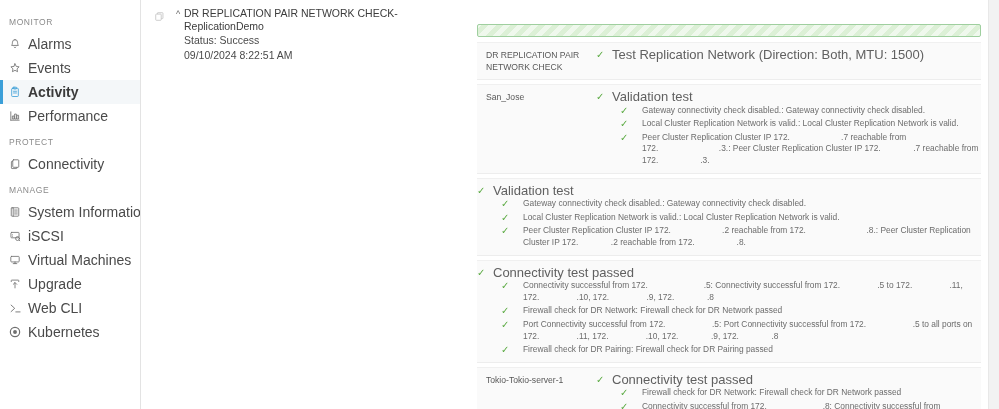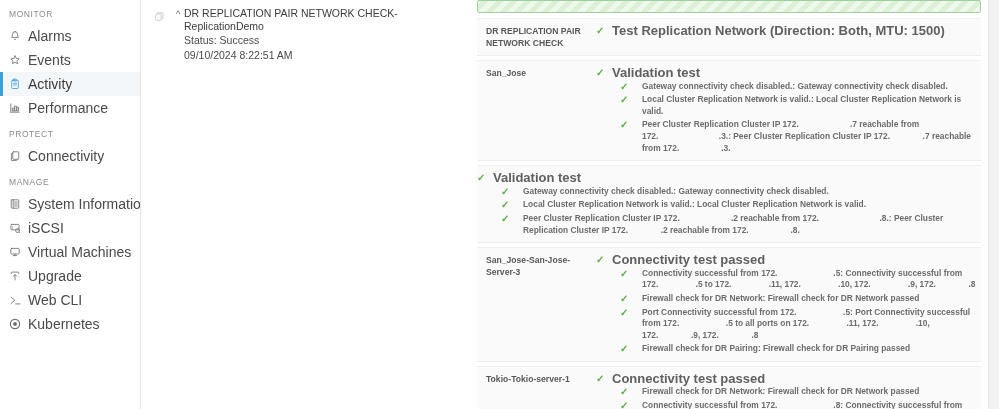--- a/index.html
+++ b/index.html
@@ -18,21 +18,21 @@
     background: #ffffff;
   }
 
   
   #sidebar {
     width: 141px;
     height: 409px;
     flex: 0 0 141px;
     background: #ffffff;
     border-right: 1px solid #e3e3e3;
-    padding-top: 0;
+    padding-top: 8px;
     overflow: hidden;
     position: relative;
   }
   .nav-section-title {
     font-size: 8.5px;
     letter-spacing: .55px;
     color: #8a8a8a;
     padding: 9px 0 5px 9px;
     text-transform: uppercase;
     font-weight: 400;
@@ -54,20 +54,21 @@
     color: #6f6f6f;
   }
   .nav-item .nav-ico svg { display:block; }
   .nav-label {
     font-size: 14px;
     color: #4a4a4a;
     white-space: nowrap;
   }
   .nav-item.active {
     background: #f4f7f9;
+    font-weight: bold;
   }
   .nav-item.active::before {
     content: "";
     position: absolute;
     left: 0; top: 0; bottom: 0;
     width: 3px;
     background: #3b9fd8;
   }
   .nav-item.active .nav-ico { color: #3b9fd8; }
   .nav-item.active .nav-label { color: #3b3b3b; }
@@ -116,24 +117,23 @@
   .task-sub {
     font-size: 10.5px;
     color: #4a4a4a;
     line-height: 15px;
     padding-left: 30px;
   }
 
   
   #detail-panel {
     flex: 1 1 auto;
-    padding: 0 0 0 0;
+    padding: 24px 0 0 0;
     position: relative;
     overflow: hidden;
-    font-weight: bold;
   }
   #progress-wrap {
     margin: 0 18px 5px 7px;
   }
   #progress-bar {
     height: 13px;
     border-radius: 2px;
     border: 1px solid #9fcf9f;
     background-color: #dcf0d6;
     background-image: repeating-linear-gradient(
@@ -380,21 +380,20 @@
                 <span class="check">✓</span>
                 <span class="ltext">Local Cluster Replication Network is valid.: Local Cluster Replication Network is valid.</span>
               </div>
               <div class="line sub">
                 <span class="check">✓</span>
                 <span class="ltext">Peer Cluster Replication Cluster IP 172.           .2 reachable from 172.             .8.: Peer Cluster Replication Cluster IP 172.       .2 reachable from 172.         .8.</span>
               </div>
             </div>
           </div>
           <div class="card">
-            <div class="card-name">San_Jose-San-Jose-Server-3</div>
             <div class="card-body">
               <div class="line head">
                 <span class="check">✓</span>
                 <span class="ltext">Connectivity test passed</span>
               </div>
               <div class="line sub">
                 <span class="check">✓</span>
                 <span class="ltext">Connectivity successful from 172.            .5: Connectivity successful from 172.        .5 to 172.        .11, 172.        .10, 172.        .9, 172.       .8</span>
               </div>
               <div class="line sub">

